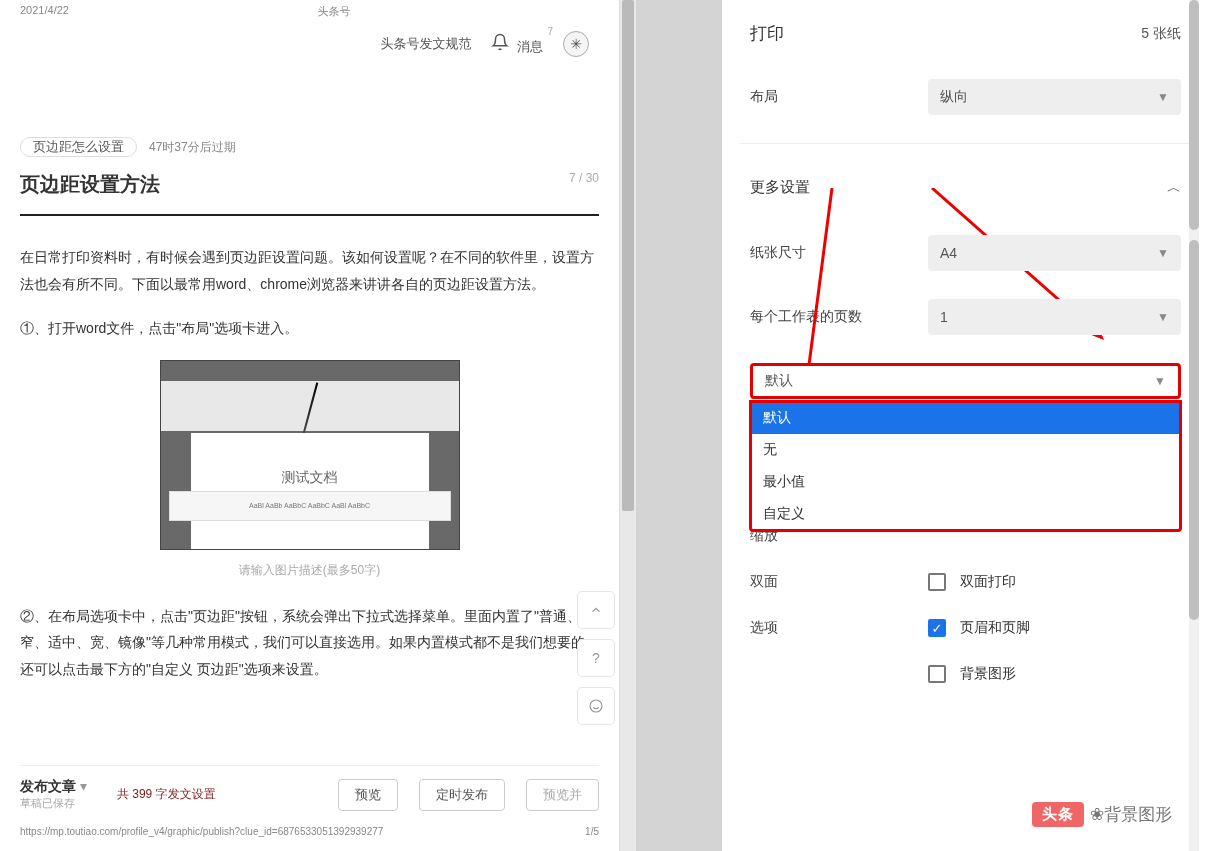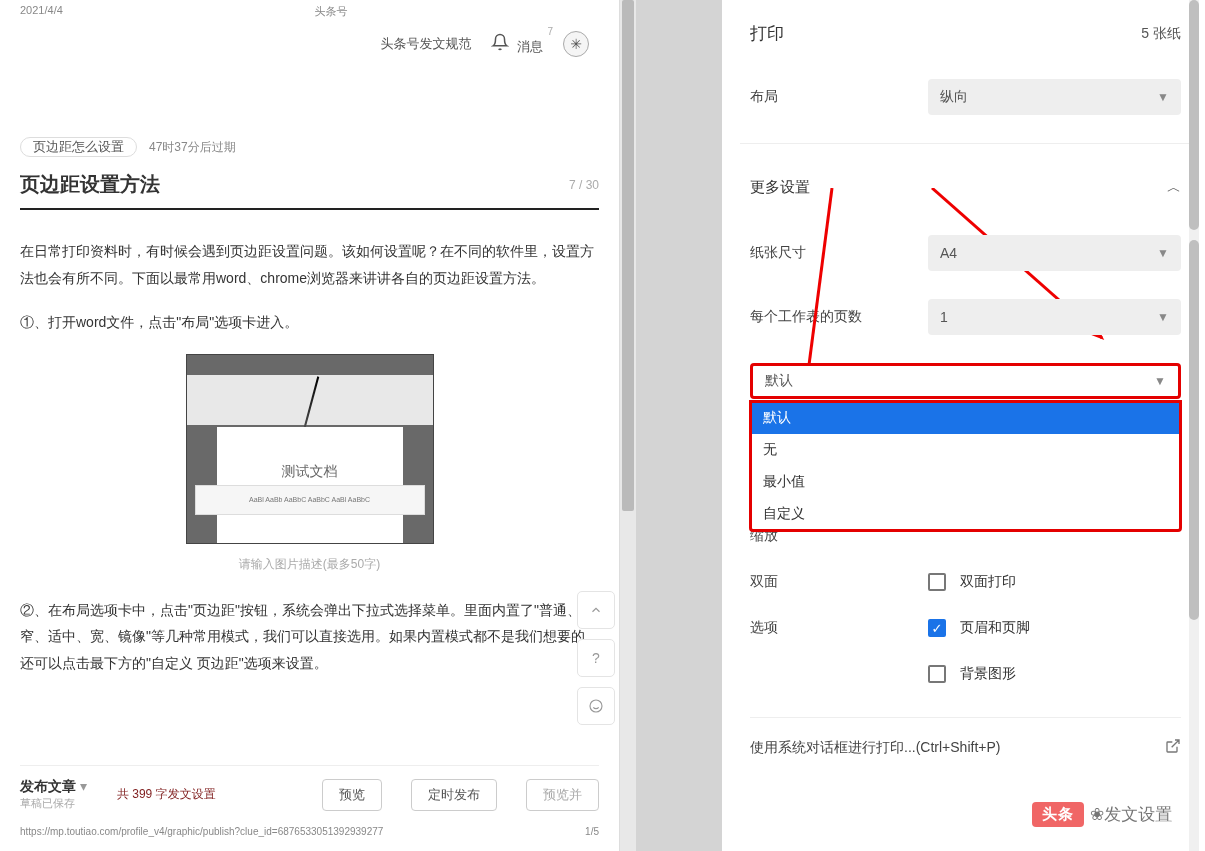--- a/index.html
+++ b/index.html
@@ -14,45 +14,45 @@
 .nav-row .nav-link { color: #555; }
 .bell { position: relative; }
 .bell-badge { position: absolute; top: -7px; right: -10px; font-size: 10px; color: #aaa; }
 .avatar-gray { width: 26px; height: 26px; border-radius: 50%; border: 1px solid #aaa; display: flex; align-items: center; justify-content: center; background: #f5f5f5; }
 .avatar-gray::after { content: "✳"; font-size: 14px; color: #555; }
 
 .tag-row { display: flex; gap: 12px; align-items: center; margin: 70px 0 14px; }
 .tag { border: 1px solid #ddd; border-radius: 14px; padding: 0 12px; font-size: 13px; color: #555; background: #fff; }
 .expire { font-size: 12px; color: #888; }
 
-.article-title-row { display: flex; justify-content: space-between; align-items: center; border-bottom: 2px solid #222; padding-bottom: 10px; margin-bottom: 28px; }
+.article-title-row { display: flex; justify-content: space-between; align-items: flex-start; border-bottom: 2px solid #222; padding-bottom: 16px; margin-bottom: 28px; }
 .article-title { font-size: 20px; font-weight: bold; }
 .title-count { font-size: 12px; color: #aaa; }
 
 .body-text { font-size: 14px; line-height: 1.9; color: #333; margin-bottom: 18px; }
 .sub-title { font-size: 15px; margin: 12px 0 16px; padding-left: 28px; }
 
-.word-shot { width: 248px; height: 190px; margin: 8px auto 12px; background: #696969; position: relative; border: 1px solid #444; }
+.word-shot { width: 300px; height: 190px; margin: 8px auto 12px; background: #696969; position: relative; border: 1px solid #444; }
 .word-ribbon { position: absolute; top: 20px; left: 0; right: 0; height: 50px; background: #e8e8e8; }
 .word-page { position: absolute; top: 72px; left: 30px; right: 30px; bottom: 0; background: #fff; display: flex; flex-direction: column; align-items: center; padding-top: 24px; }
 .word-test { font-size: 14px; color: #666; margin-top: 12px; }
 .word-tiny { font-size: 6px; color: #888; margin-top: 6px; }
 .word-styles { position: absolute; top: 130px; left: 8px; right: 8px; height: 30px; background: #f6f6f6; border: 1px solid #ddd; font-size: 7px; display: flex; align-items: center; justify-content: center; color: #777; }
 .pen-line { position: absolute; top: 20px; left: 48%; width: 2px; height: 95px; background: linear-gradient(#000,#888); transform: rotate(15deg); }
 
 .caption { text-align: center; font-size: 12px; color: #aaa; margin-bottom: 24px; }
 
 .float-btn { width: 38px; height: 38px; border: 1px solid #e4e4e4; border-radius: 5px; display: flex; align-items: center; justify-content: center; color: #999; background: #fff; margin-bottom: 10px; }
 .float-col { position: absolute; right: 4px; bottom: 116px; }
 
 .bottom-bar { position: absolute; bottom: 40px; left: 20px; right: 20px; border-top: 1px solid #eee; padding-top: 12px; display: flex; align-items: center; }
 .pub-title { font-weight: 600; font-size: 14px; }
 .pub-sub { font-size: 11px; color: #aaa; }
 .stats { font-size: 12px; color: #7f1d1d; margin-left: 30px; display: flex; }
-.btn-group { margin-left: auto; display: flex; gap: 29px; }
+.btn-group { margin-left: auto; display: flex; gap: 21px; }
 .btn { border: 1px solid #ccc; border-radius: 4px; padding: 6px 16px; font-size: 13px; color: #555; background: #fff; }
 .btn.cut { border-color: #ccc; color: #aaa; }
 
 .url-bar { position: absolute; bottom: 14px; left: 20px; right: 20px; font-size: 10px; color: #888; display: flex; justify-content: space-between; }
 
 
 .scroll-gap { width: 102px; background: #d4d4d4; position: relative; }
 .scroll-track { position: absolute; left: 0; top: 0; width: 16px; height: 100%; background: #e8e8e8; }
 .scroll-thumb { position: absolute; left: 2px; top: 0; width: 12px; height: 60%; background: #bababa; border-radius: 2px; }
 
@@ -98,21 +98,21 @@
 .wm-user { font-size: 17px; color: #555; text-shadow: 0 0 5px #fff, 0 0 5px #fff; font-weight: 500; }
 </style>
 </head>
 <body>
 
 <div class="container">
 
   <div class="preview-pane">
     <div class="preview-inner">
       <div class="top-bar">
-        <span>2021/4/4</span>
+        <span>2021/4/22</span>
         <span>头条号</span>
         <span></span>
       </div>
       <div class="nav-row">
         <span class="nav-link">头条号发文规范</span>
         <span class="bell">
           <svg width="18" height="18" viewBox="0 0 24 24" fill="none" stroke="#555" stroke-width="2">
               <path d="M18 8a6 6 0 10-12 0c0 7-3 9-3 9h18s-3-2-3-9M13.7 21a2 2 0 01-3.4 0"></path>
             </svg>
           <span class="nav-link" style="margin-left:4px">消息</span>
@@ -280,27 +280,19 @@
       </div>
     </div>
     <div class="p-row">
       <span class="p-label"></span>
       <div class="chk-row">
         <span class="chk"></span>
         <span>背景图形</span>
       </div>
     </div>
 
-    <div class="sys-row">
-      <span>使用系统对话框进行打印...(Ctrl+Shift+P)</span>
-      <span class="launch">
-        <svg width="16" height="16" viewBox="0 0 24 24" fill="none" stroke="#777" stroke-width="2">
-            <path d="M15 3h6v6M10 14L21 3M18 13v7a1 1 0 01-1 1H4a1 1 0 01-1-1V7a1 1 0 011-1h7"></path>
-          </svg>
-      </span>
-    </div>
 
     <div class="watermark">
       <span class="wm-badge">头条</span>
-      <span class="wm-user">❀发文设置</span>
+      <span class="wm-user">❀背景图形</span>
     </div>
   </div>
 </div>
 
 </body></html>

